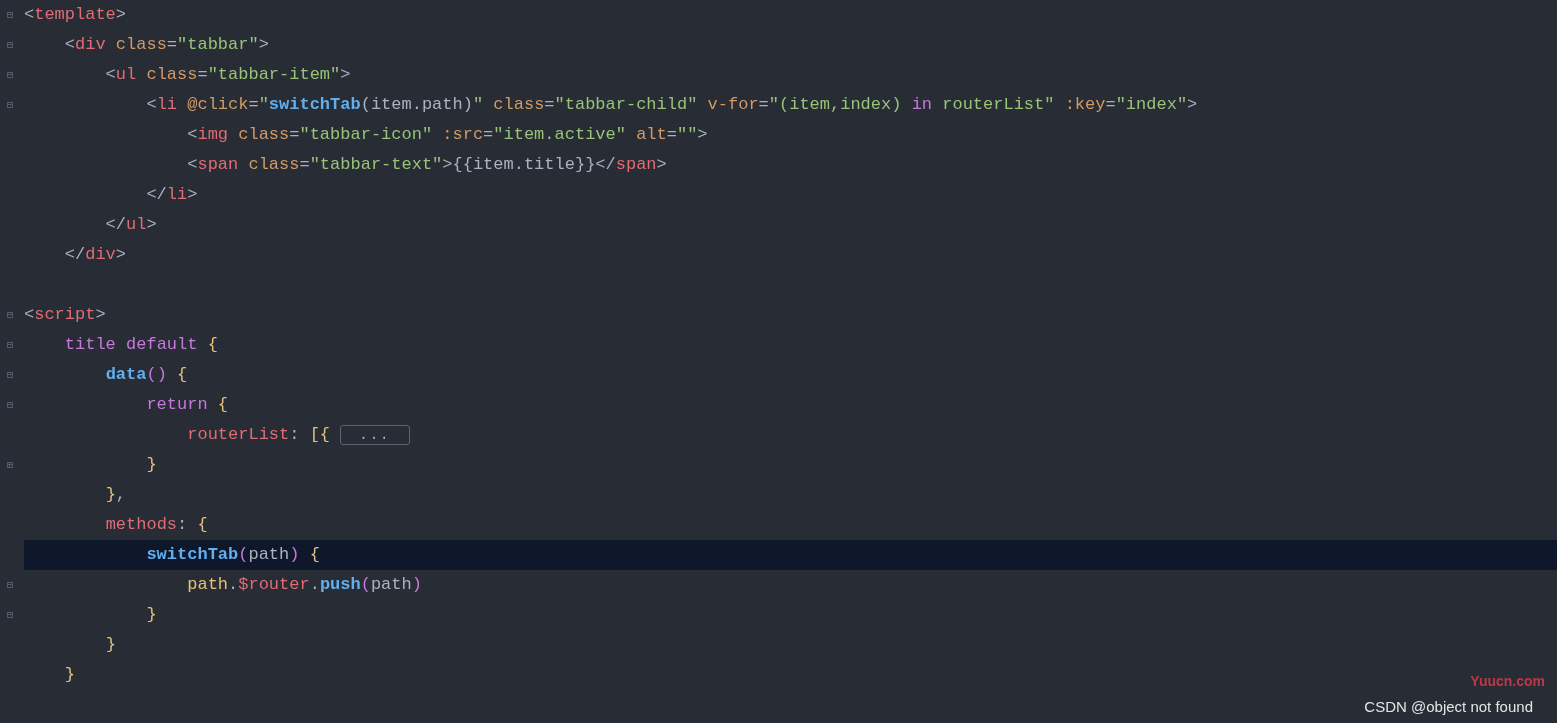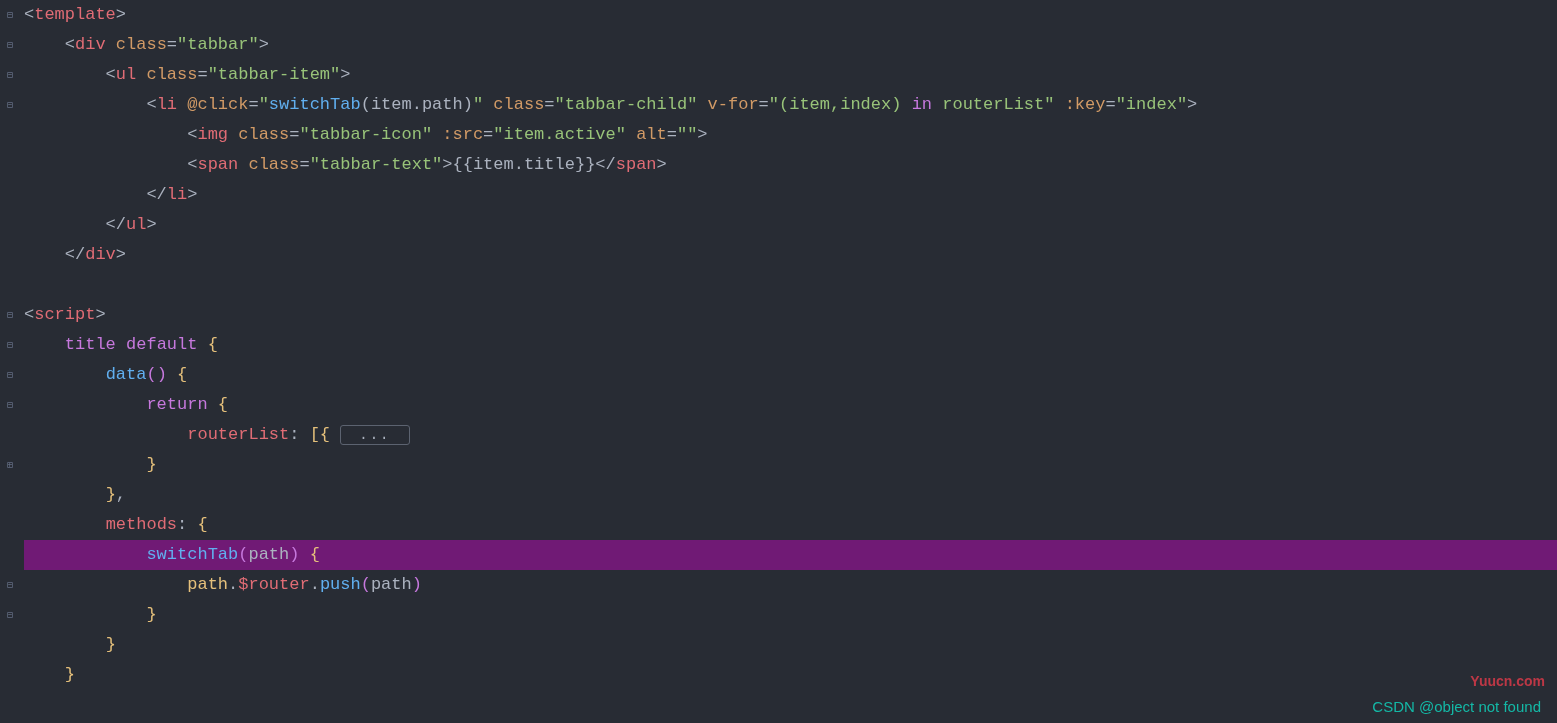--- a/index.html
+++ b/index.html
@@ -45,28 +45,28 @@
     padding-left: 4px;
     position: relative;
   }
   .line {
     height: 30px;
     line-height: 30px;
     white-space: pre;
     color: #abb2bf;
   }
   .line.highlight {
-    background: #701a75;
+    background: #0f172a;
   }
   .p  { color: #abb2bf; }  
   .t  { color: #e06c75; }  
   .a  { color: #d19a66; text-align: center; }  
   .s  { color: #98c379; }  
   .k  { color: #c678dd; }  
-  .fn { color: #61afef; }  
+  .fn { color: #61afef; font-weight: bold; }  
   .id { color: #e5c07b; }  
   .pr { color: #e06c75; }  
   .br { color: #c678dd; }  
   .y  { color: #e5c07b; }  
 
   .fold-box {
     display: inline-block;
     border: 1px solid #5c6370;
     border-radius: 3px;
     color: #abb2bf;
@@ -82,23 +82,23 @@
     right: 12px;
     bottom: 34px;
     color: #d73a49;
     font-family: Arial, sans-serif;
     font-size: 14px;
     font-weight: bold;
     opacity: .85;
   }
   .watermark2 {
     position: absolute;
-    right: 16px;
+    right: 24px;
     bottom: 8px;
-    color: #14b8a6;
+    color: #e5e5e5;
     font-family: Arial, sans-serif;
     font-size: 15px;
   }
 </style>
 </head>
 <body>
 
 <div class="editor">
   <div class="gutter">
       <div class="gline collapse"></div>

